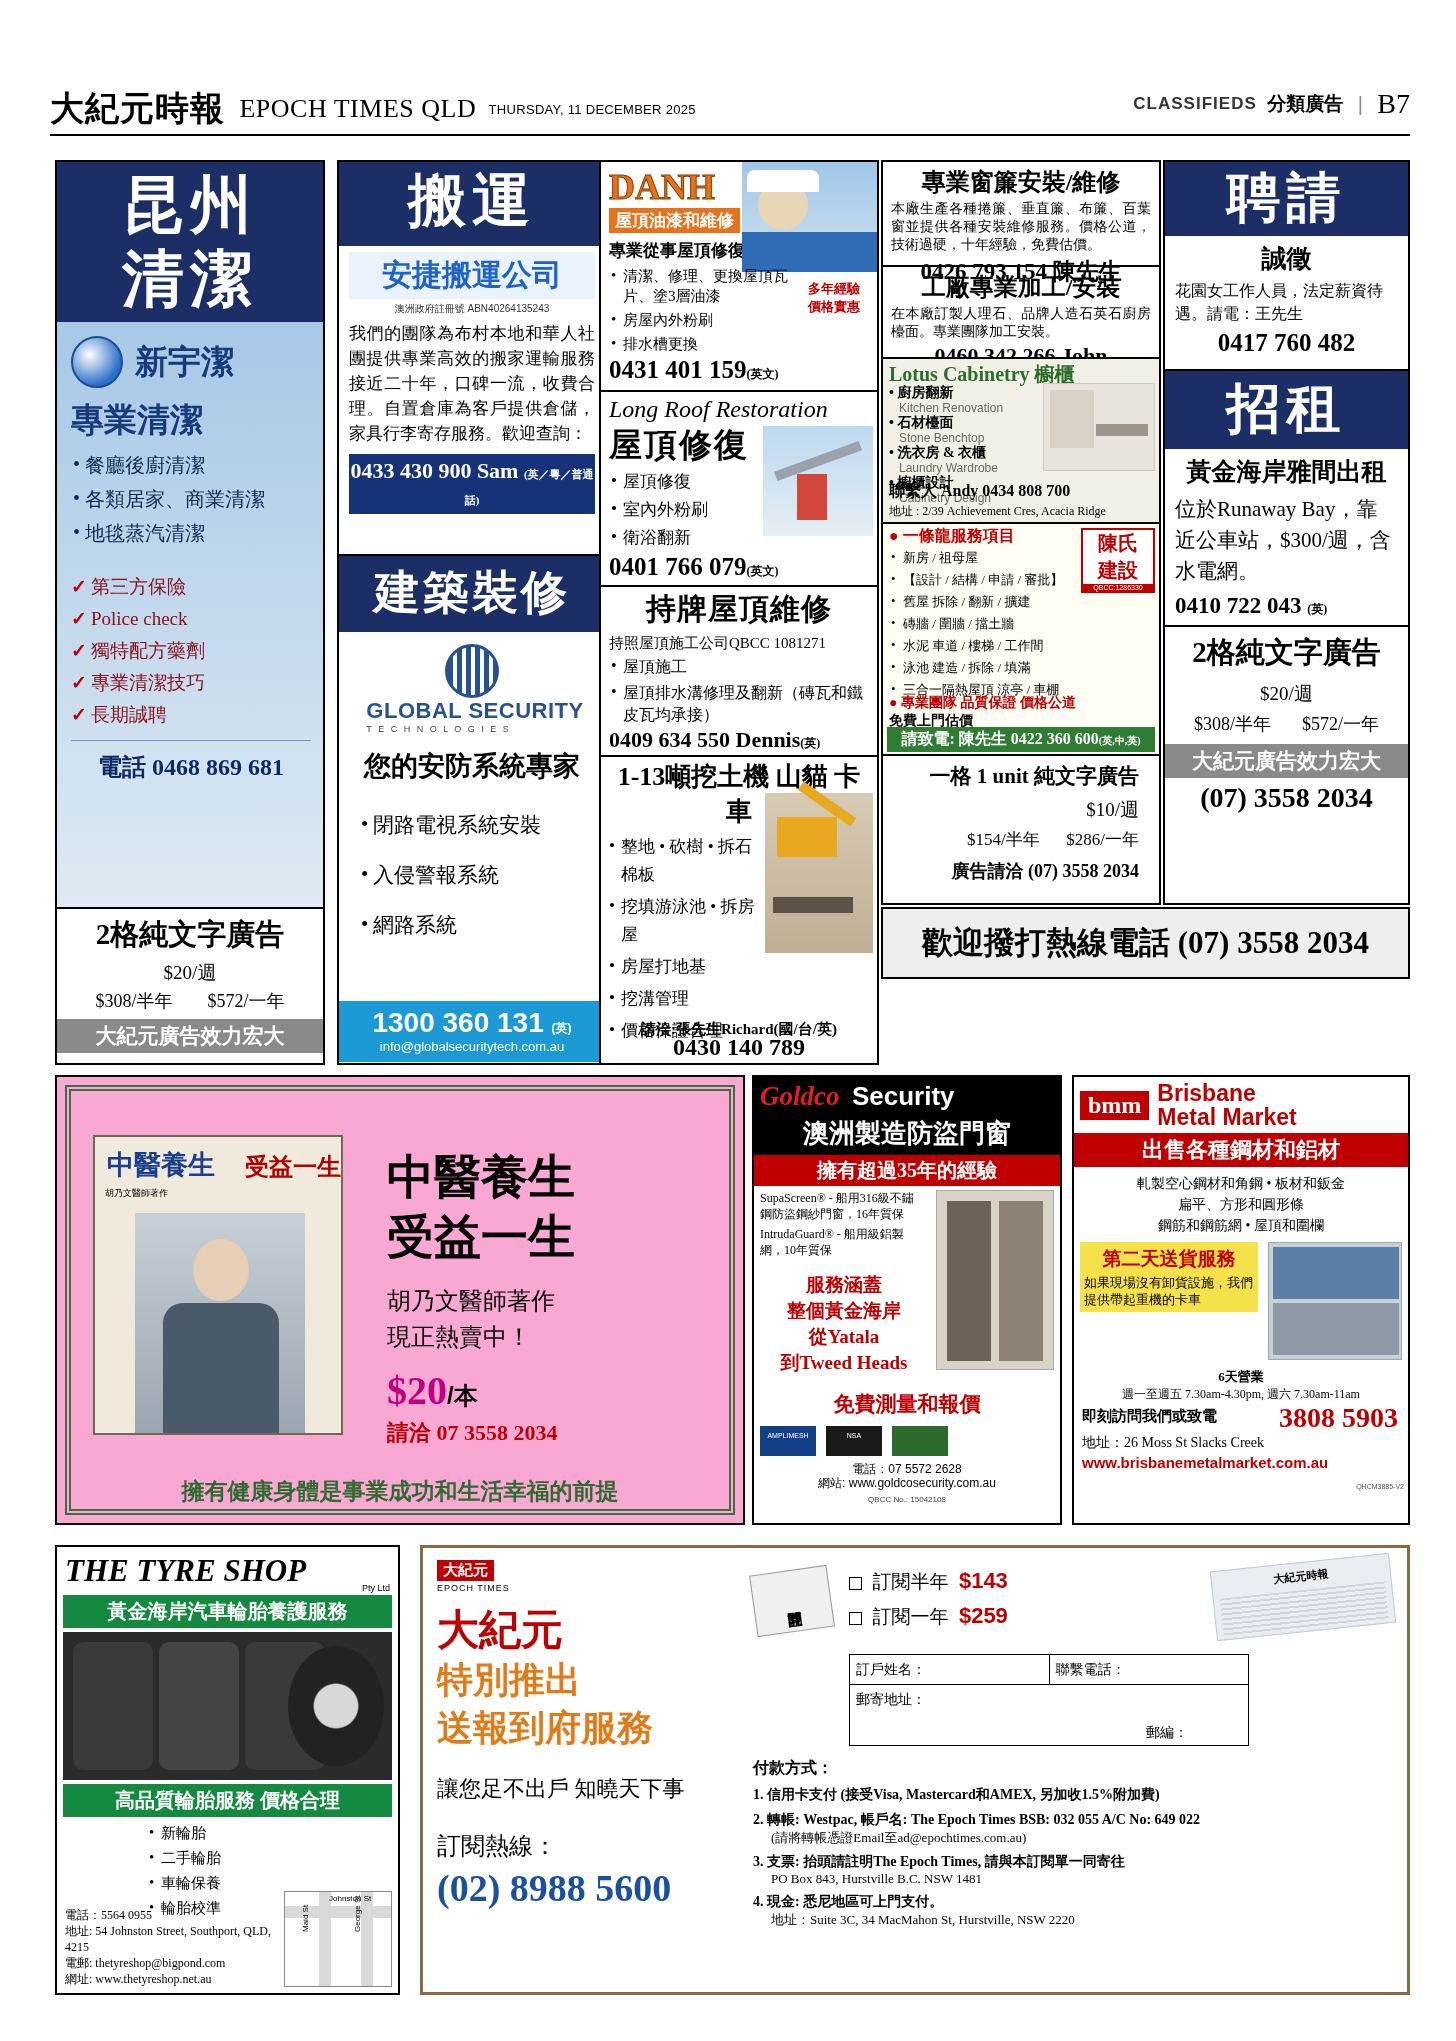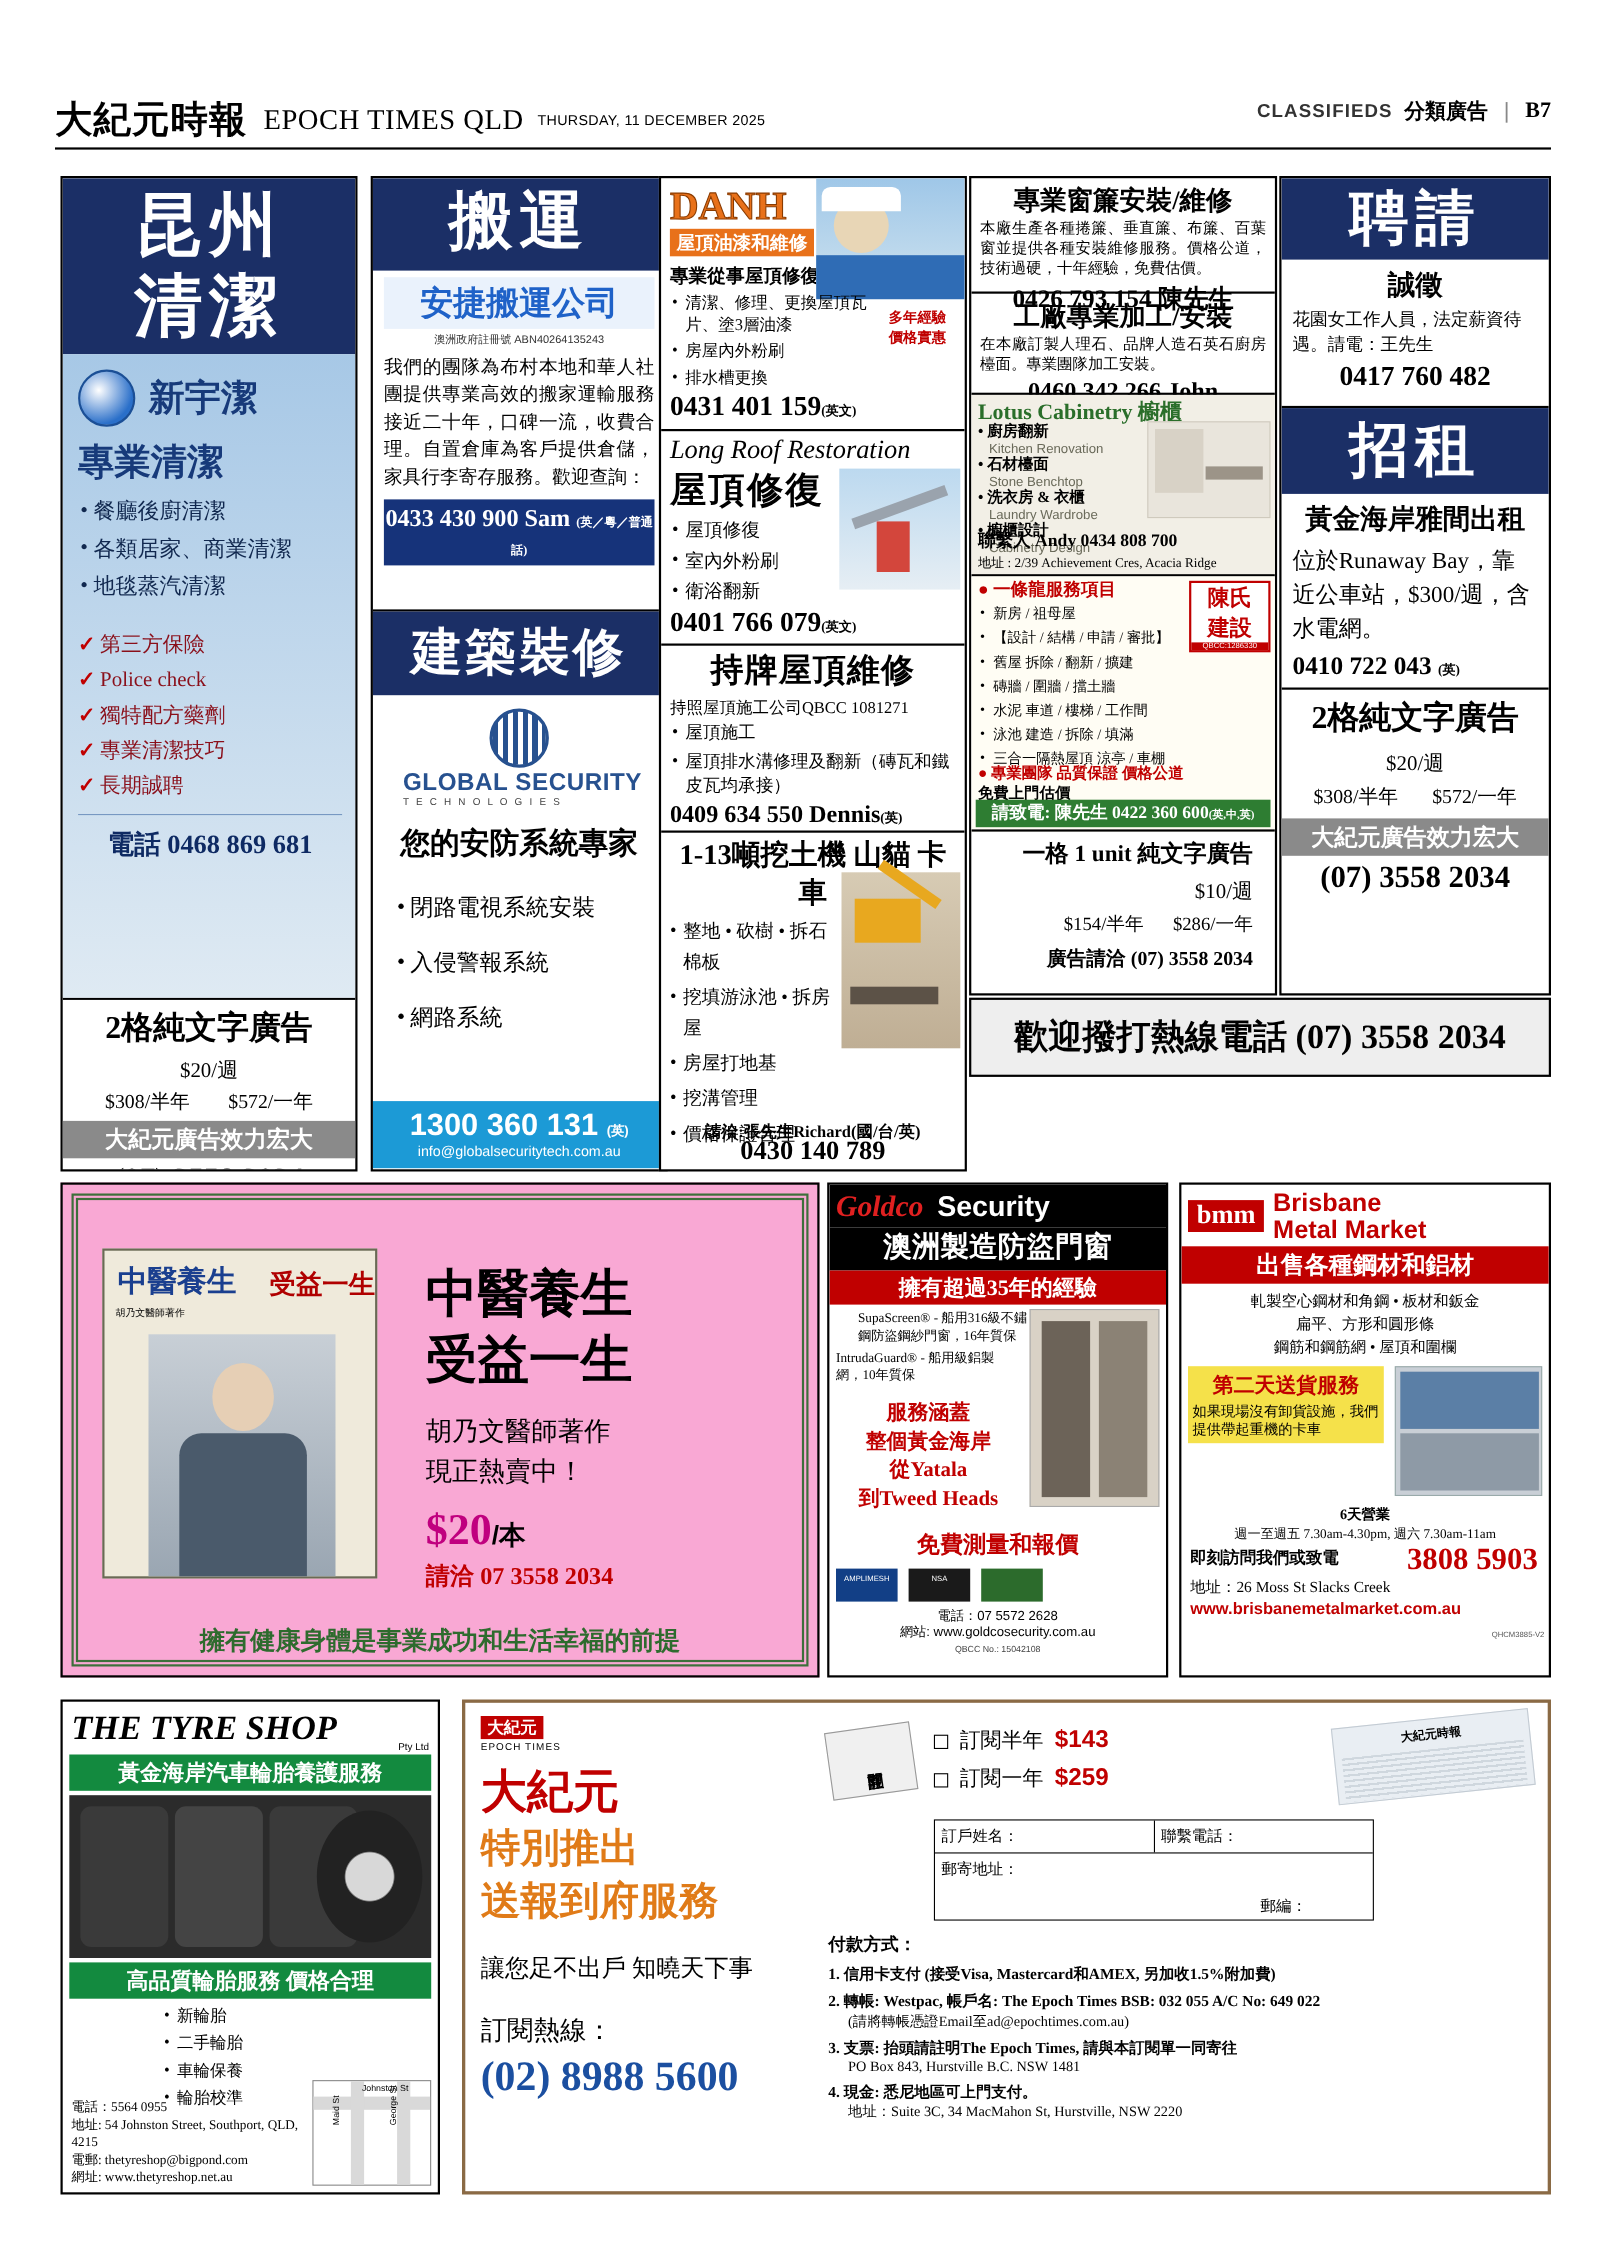--- a/index.html
+++ b/index.html
@@ -16,21 +16,21 @@
 
   
   .masthead { position:absolute; left:50px; top:86px; width:1360px; height:46px; }
   .mast-cn { font-family:"Liberation Serif", serif; font-weight:bold; font-size:34px; letter-spacing:1px; display:inline-block; vertical-align:middle;}
   .mast-en { font-family:"Liberation Serif", serif; font-size:26px; letter-spacing:0.5px; display:inline-block; vertical-align:middle; margin-left:10px;}
   .mast-date { font-size:13px; display:inline-block; vertical-align:middle; margin-left:8px; letter-spacing:0.3px;}
   .mast-right { position:absolute; right:0; top:2px; text-align:right; white-space:nowrap; }
   .mast-class { font-size:17px; font-weight:bold; letter-spacing:1px; color:#333; vertical-align:middle;}
   .mast-classcn { font-size:19px; font-weight:bold; vertical-align:middle; margin-left:6px;}
   .mast-bar { display:inline-block; vertical-align:middle; margin:0 10px; color:#888; font-size:20px;}
-  .mast-page { font-size:20px; font-weight:bold; vertical-align:middle; font-family:"Liberation Serif", serif;}
+  .mast-page { font-size:28px; font-weight:normal; vertical-align:middle; font-family:"Liberation Serif", serif;}
   .rule { position:absolute; left:50px; top:134px; width:1360px; height:2px; background:#000; }
 
   
   .ad { position:absolute; border:1px solid #000; background:#fff; overflow:hidden; }
   .cn { font-family:"Liberation Serif", serif; }
 
   .navy { background:#1b2f66; color:#fff; }
 
   .bigtitle { font-family:"Liberation Serif", serif; font-weight:bold; color:#fff; text-align:center; letter-spacing:6px; }
 
@@ -359,21 +359,21 @@
   </div>
 
   <div class="ad" style="left:752px; top:1075px; width:310px; height:450px; border-width:2px;">
     <div style="background:#000; color:#fff; padding:4px 6px;">
       <span class="b" style="font-size:27px; color:#e02020; font-family:'Liberation Serif',serif; font-style:italic;">Goldco</span>
       <span class="b" style="font-size:26px; margin-left:8px;">Security</span>
     </div>
     <div class="cn b center" style="background:#000; color:#fff; font-size:26px; padding-bottom:4px;">澳洲製造防盜門窗</div>
     <div class="cn b center" style="background:#c00000; color:#fff; font-size:20px; padding:2px 0;">擁有超過35年的經驗</div>
     <div style="padding:4px 6px; position:relative; height:310px;">
-      <div class="cn" style="font-size:12px; line-height:16px; width:165px;margin-left:20px;">SupaScreen® - 船用316級不鏽鋼防盜鋼紗門窗，16年質保</div>
+      <div class="cn" style="font-size:12px; line-height:16px; width:165px;">SupaScreen® - 船用316級不鏽鋼防盜鋼紗門窗，16年質保</div>
       <div class="cn" style="font-size:12px; line-height:16px; width:165px; margin-top:4px;">IntrudaGuard® - 船用級鋁製網，10年質保</div>
       <div style="position:absolute; right:6px; top:4px; width:118px; height:180px; background:#d9d2c6; border:1px solid #aaa;">
         <div style="position:absolute; left:10px; top:10px; width:44px; height:160px; background:#6c6358;"></div>
         <div style="position:absolute; right:10px; top:10px; width:44px; height:160px; background:#8b8275;"></div>
       </div>
       <div class="cn b" style="color:#c00000; font-size:19px; line-height:26px; margin-top:14px; text-align:center; width:168px;">
         <div>服務涵蓋</div>
         <div>整個黃金海岸</div>
         <div>從Yatala</div>
         <div>到Tweed Heads</div>

